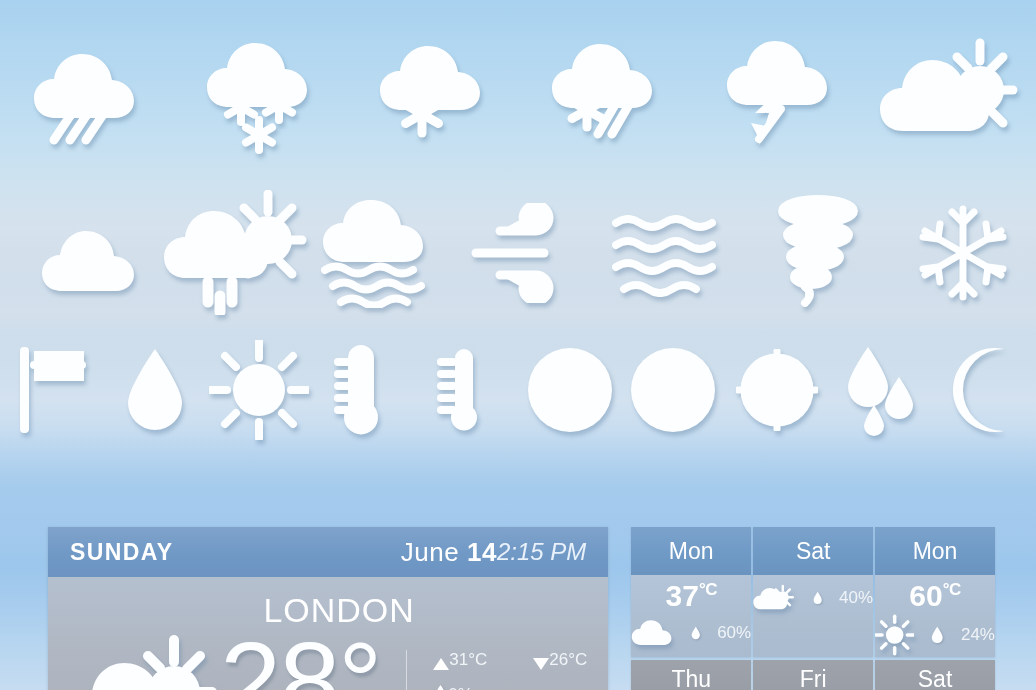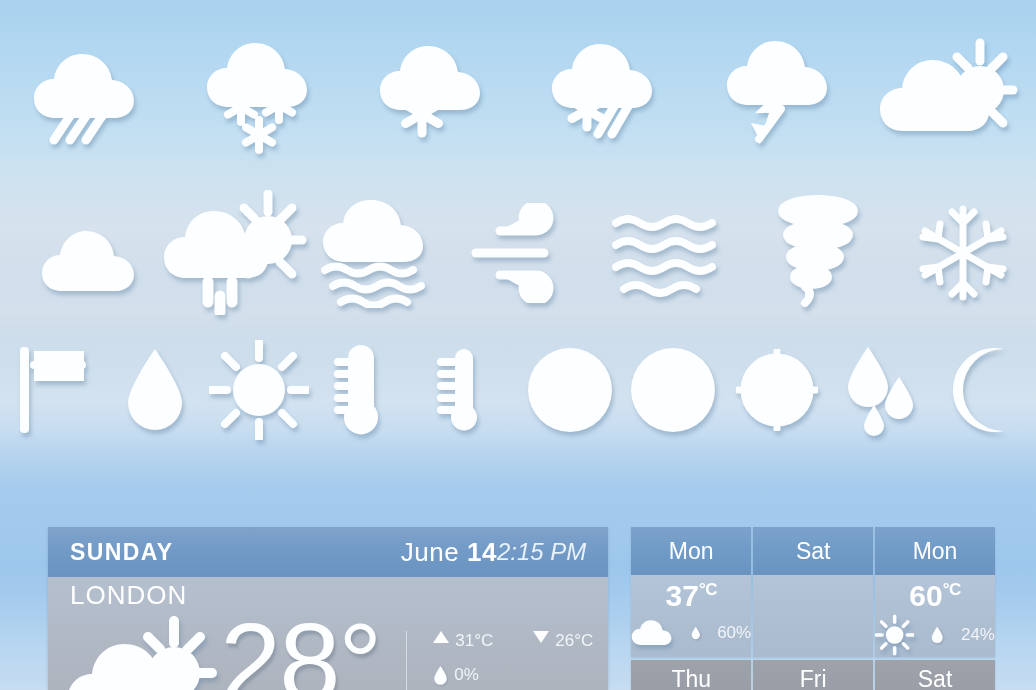--- a/index.html
+++ b/index.html
@@ -64,37 +64,37 @@
     height:50px;
     background:linear-gradient(180deg,#7fa3cb 0%,#7099c6 55%,#6c93c1 100%);
     display:flex;align-items:center;
     padding:16px 22px;color:#ffffff;box-sizing:border-box;
   }
   .cur-day{font-size:23px;font-weight:bold;letter-spacing:1.4px;flex:0 0 auto;}
   .cur-date{flex:1 1 auto;text-align:right;font-size:26px;letter-spacing:.5px;margin-left:-20px;}
   .cur-date b{font-weight:bold;}
   .cur-time{font-size:24px;color:#e9f1fa;flex:0 0 auto;font-style:italic;}
   .cur-city{
-    font-size:26px;color:#ffffff;letter-spacing:1px;
-    padding:4px 0 0 22px;line-height:1.15;
+    font-size:34px;color:#ffffff;letter-spacing:1px;
+    padding:14px 0 0 22px;line-height:1.15;text-align:center;
   }
   .cur-body{display:flex;align-items:flex-start;padding-left:18px;margin-top:-2px;}
   .cur-ico{margin-top:6px;}
   .cur-temp{
     font-size:110px;color:#fdfeff;line-height:.92;margin-left:-6px;margin-top:2px;
     text-shadow:2px 4px 3px rgba(90,105,125,.35);
     font-weight:normal;letter-spacing:-2px;
   }
   .cur-stats{
     margin-left:26px;margin-top:22px;padding-left:26px;
     border-left:1px solid rgba(255,255,255,.5);
     color:#f2f5f8;font-size:17px;
   }
   .stat-row{display:flex;align-items:center;gap:8px;margin-bottom:14px;}
-  .stat-item{display:flex;align-items:flex-start;gap:6px;min-width:92px;}
+  .stat-item{display:flex;align-items:flex-end;min-width:92px;}
   .tri-up{width:0;height:0;border-left:8px solid transparent;border-right:8px solid transparent;border-bottom:12px solid #ffffff;}
   .tri-dn{width:0;height:0;border-left:8px solid transparent;border-right:8px solid transparent;border-top:12px solid #ffffff;}
 
   
   .forecast{
     margin-left:23px;width:370px;height:163px;
     display:grid;grid-template-columns:1fr 1fr 1fr;grid-template-rows:130px 33px;
     gap:3px 2px;
   }
   .fc-cell{
@@ -495,20 +495,37 @@
         </svg>
         <svg class="ico drop-ico" width="14" height="20" viewBox="0 0 62 90">
           <path d="M31 4 C31 4 4 42 4 58 a27 27 0 0 0 54 0 C58 42 31 4 31 4 Z"></path>
         </svg>
         <span class="fc-pop">60%</span>
       </div>
     </div>
 
     <div class="fc-cell">
       <div class="fc-head">Sat</div>
+      <div class="fc-bottom">
+        <svg class="ico" width="64" height="42" viewBox="0 0 120 72">
+          <g class="stroke" stroke-width="7">
+            <line x1="84" y1="2" x2="84" y2="15"></line>
+            <line x1="112" y1="34" x2="99" y2="34"></line>
+            <line x1="104" y1="12" x2="95" y2="21"></line>
+            <line x1="104" y1="56" x2="95" y2="47"></line>
+            <line x1="64" y1="12" x2="73" y2="21"></line>
+          </g>
+          <circle cx="84" cy="34" r="17"></circle>
+          <path d="M22 68 C8 68 1 58 1 48 C1 37 10 29 21 29 C24 16 35 8 47 8 C62 8 73 18 75 32 C87 33 96 42 96 52 C96 61 88 68 77 68 Z"></path>
+        </svg>
+        <svg class="ico drop-ico" width="14" height="20" viewBox="0 0 62 90">
+          <path d="M31 4 C31 4 4 42 4 58 a27 27 0 0 0 54 0 C58 42 31 4 31 4 Z"></path>
+        </svg>
+        <span class="fc-pop">40%</span>
+      </div>
     </div>
 
     <div class="fc-cell">
       <div class="fc-head">Mon</div>
       <div class="fc-temp">
         <span>60</span><sup>°C</sup>
       </div>
       <div class="fc-bottom">
         <svg class="ico" width="44" height="44" viewBox="0 0 90 90">
           <g class="stroke" stroke-width="8">

